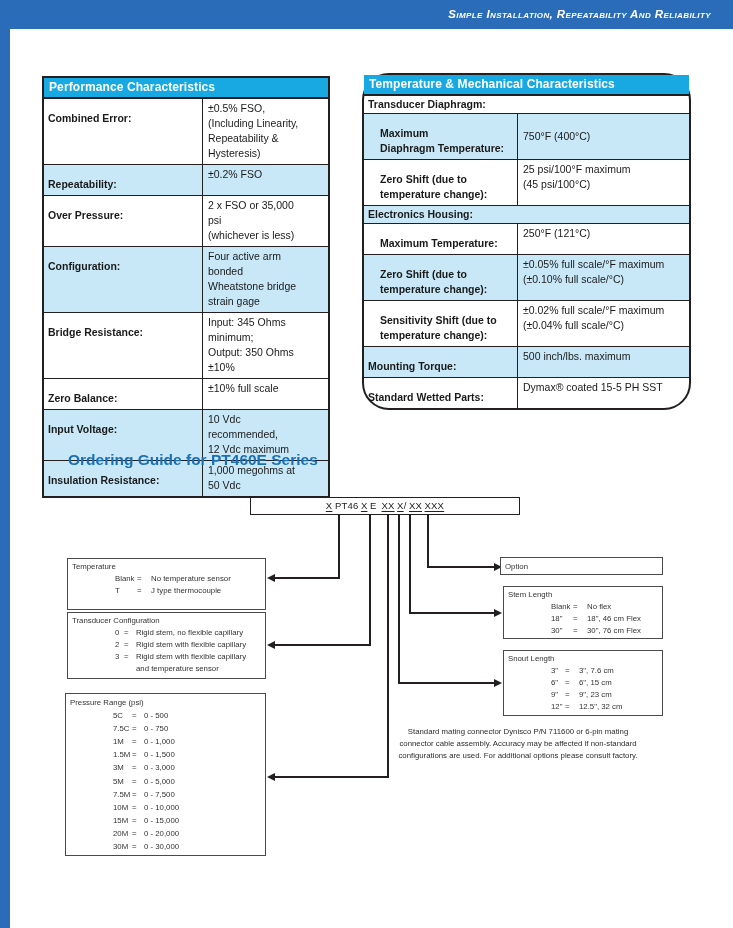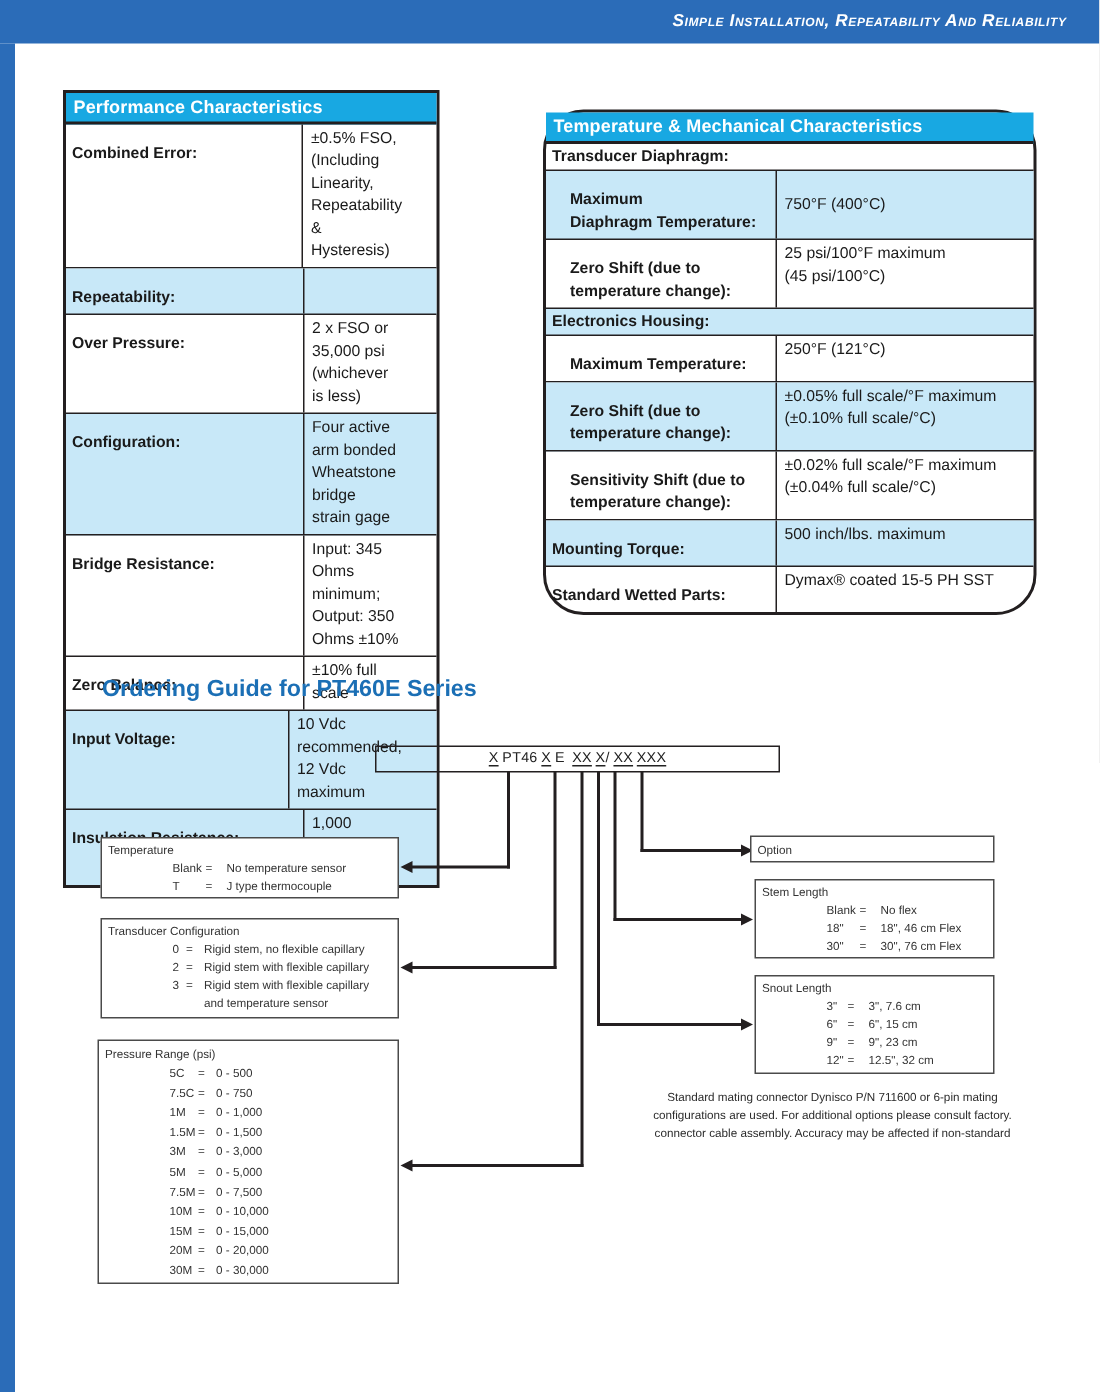--- a/index.html
+++ b/index.html
@@ -46,36 +46,36 @@
   .pn-box .u { text-decoration:underline; text-underline-offset:2px; }
   .pn-box .gap { margin:0 2.5px; }
 
   .obox {
     position:absolute; border:1.5px solid #4a4a4a; background:#fff;
     font-size:7.8px; color:#333; padding:2px 4px; line-height:12px;
   }
   .obox .brow { display:flex; }
   .obox .code { flex:0 0 auto;margin-left:43px; }
   .obox .eq { flex:0 0 auto; text-align:left; }
-  .box-temp   { left:67px;  top:558px; width:199px; height:41px; }
+  .box-temp   { left:67px;  top:558px; width:199px; height:52px; }
   .box-xcfg   { left:67px;  top:612px; width:199px; height:67px; }
   .box-press  { left:65px;  top:693px; width:201px; height:163px; line-height:13.1px; }
   .box-option { left:500px; top:557px; width:163px; height:18px; line-height:13px; }
   .box-stem   { left:503px; top:586px; width:160px; height:53px; }
   .box-snout  { left:503px; top:650px; width:160px; height:66px; }
   .box-temp .code, .box-stem .code { width:22px; }
   .box-xcfg .code { width:9px; }
   .box-press .code { width:19px; }
   .box-snout .code { width:14px; }
   .box-temp .eq, .box-stem .eq, .box-snout .eq { width:14px; }
   .box-xcfg .eq { width:12px; }
   .box-press .eq { width:12px; }
 
   .footnote {
-    position:absolute; left:404px; top:726px; width:302px; text-align:center;
+    position:absolute; left:367px; top:726px; width:302px; text-align:center;
     font-size:7.8px; line-height:12px; color:#2b2b2b;
   }
 
   
   .ln { position:absolute; background:#231f20; }
   .arrow-l { position:absolute; width:0; height:0;
              border-top:4px solid transparent; border-bottom:4px solid transparent;
              border-right:8px solid #231f20; }
   .arrow-r { position:absolute; width:0; height:0;
              border-top:4px solid transparent; border-bottom:4px solid transparent;
@@ -84,30 +84,31 @@
 </head>
 <body>
 
 <div class="page">
 
   <div class="topbar">
     <div class="banner-text">Simple Installation, Repeatability And Reliability</div>
   </div>
   <div class="edgebar"></div>
 
-  <div class="spec-table perf" style="left:42px; top:60px; width:251px;">
+  <div class="spec-table perf" style="left:42px; top:76px; width:288px;">
     <div class="thead">Performance Characteristics</div>
     <div class="srow" style="min-height:56px;">
       <div class="lbl">Combined Error:</div>
       <div class="val">±0.5% FSO,
 (Including Linearity,
 Repeatability &amp; Hysteresis)</div>
     </div>
     <div class="srow shaded">
       <div class="lbl">Repeatability:</div>
+      <div class="val">±0.2% FSO</div>
     </div>
     <div class="srow" style="min-height:35px;">
       <div class="lbl">Over Pressure:</div>
       <div class="val">2 x FSO or 35,000 psi
 (whichever is less)</div>
     </div>
     <div class="srow shaded" style="min-height:50px;">
       <div class="lbl">Configuration:</div>
       <div class="val">Four active arm bonded
 Wheatstone bridge
@@ -338,17 +339,17 @@
     </div>
     <div class="brow">
       <span class="code">12"</span>
       <span class="eq">=</span>
       <span>12.5", 32 cm</span>
     </div>
   </div>
 
   <div class="footnote">
     <div>Standard mating connector Dynisco P/N 711600 or 6-pin mating</div>
+    <div>connector cable assembly. Accuracy may be affected if non-standard</div>
     <div>configurations are used. For additional options please consult factory.</div>
-    <div>connector cable assembly. Accuracy may be affected if non-standard</div>
   </div>
 
 </div>
 
 </body></html>

